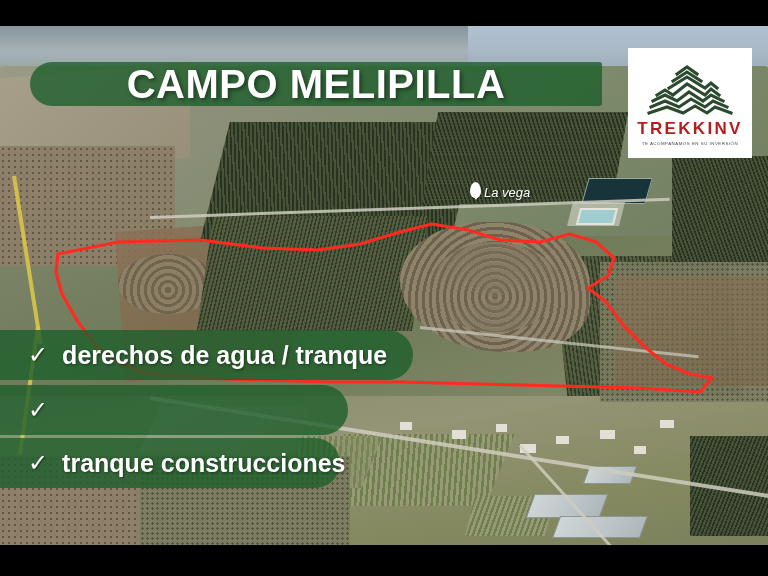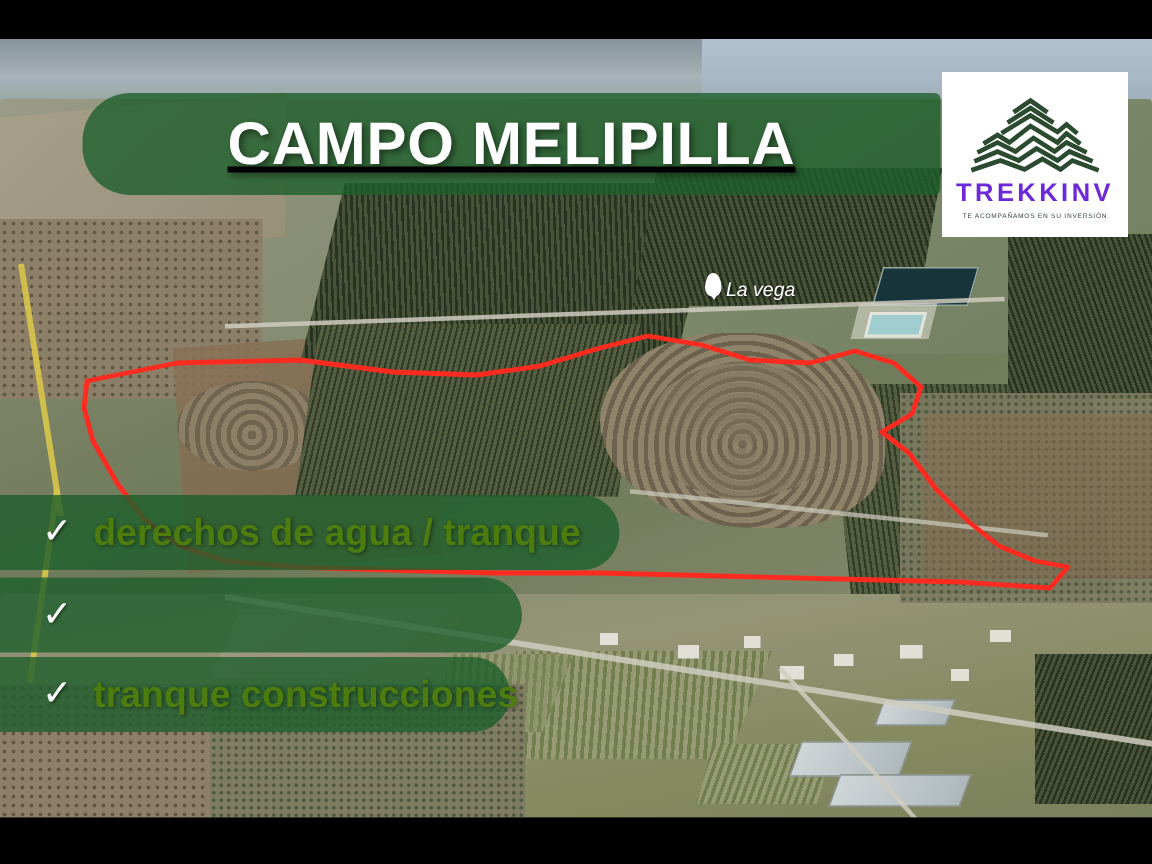--- a/index.html
+++ b/index.html
@@ -58,32 +58,32 @@
           border:1px solid #8d9694;}
 
   
   #boundary{position:absolute;left:0;top:0;width:768px;height:519px;}
 
   
   .bar-top{position:absolute;left:0;top:0;width:768px;height:26px;background:#000;z-index:40;}
   .bar-bot{position:absolute;left:0;bottom:0;width:768px;height:31px;background:#000;z-index:40;}
 
   
-  #title-banner{position:absolute;left:55px;top:62px;width:572px;height:68px;
+  #title-banner{position:absolute;left:30px;top:62px;width:572px;height:44px;
         background:rgba(30,95,44,.80);border-radius:32px 4px 4px 32px;z-index:25;
-        display:flex;align-items:center;justify-content:center;text-decoration:underline;}
+        display:flex;align-items:center;justify-content:center;}
   #title-text{color:#fff;font-size:40px;font-weight:bold;letter-spacing:.5px;
         text-shadow:2px 2px 4px rgba(0,0,0,.45);white-space:nowrap;}
 
   
   #logo-box{position:absolute;left:628px;top:48px;width:124px;height:110px;
         background:#fff;z-index:30;display:flex;flex-direction:column;
         align-items:center;justify-content:center;}
   #logo-mark{width:86px;height:56px;}
-  #logo-word{font-size:17px;font-weight:bold;letter-spacing:2.3px;color:#6d28d9;
+  #logo-word{font-size:17px;font-weight:bold;letter-spacing:2.3px;color:#b91c1c;
         margin-top:2px;font-family:"Liberation Sans",sans-serif;}
   #logo-tag{font-size:4.4px;letter-spacing:.5px;color:#3a4a3c;margin-top:2px;
         white-space:nowrap;}
 
   
   #map-pin{position:absolute;left:470px;top:156px;z-index:22;display:flex;align-items:flex-start;}
   .pin-glyph{width:11px;height:16px;background:#fff;
         border-radius:50% 50% 50% 50%/60% 60% 40% 40%;position:relative;
         filter:drop-shadow(0 1px 1px rgba(0,0,0,.5));}
   .pin-glyph:after{content:"";position:absolute;left:50%;top:10px;transform:translateX(-50%);
@@ -93,21 +93,21 @@
         text-shadow:1px 1px 2px rgba(0,0,0,.7);font-style:italic;}
 
   
   #features{position:absolute;left:0;top:0;width:768px;height:576px;z-index:26;
         pointer-events:none;}
   .pill{position:absolute;left:0;background:rgba(30,95,44,.80);
         border-radius:0 26px 26px 0;display:flex;align-items:center;
         padding-left:28px;pointer-events:auto;}
   .pill .ck{color:#fff;font-size:24px;line-height:1;margin-right:14px;
         text-shadow:1px 1px 2px rgba(0,0,0,.45);}
-  .pill .lbl{color:#4d7c0f;font-size:25px;font-weight:bold;white-space:nowrap;
+  .pill .lbl{color:#ffffff;font-size:25px;font-weight:bold;white-space:nowrap;
         text-shadow:1px 1px 3px rgba(0,0,0,.45);}
   #pill-0{top:330px;height:50px;width:385px;}
   #pill-1{top:385px;height:50px;width:320px;}
   #pill-2{top:438px;height:50px;width:312px;}
 </style>
 </head>
 <body>
 
 <div id="stage">
 

